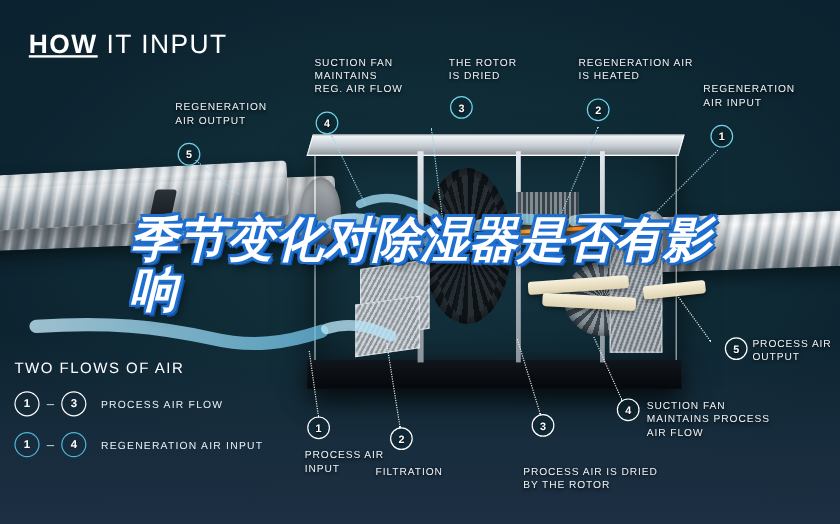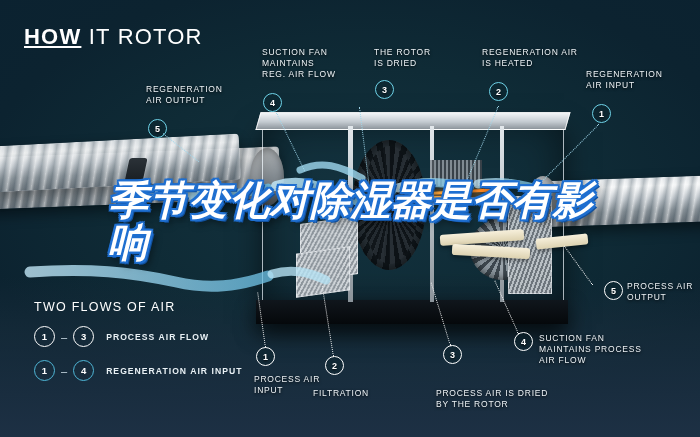--- a/index.html
+++ b/index.html
@@ -126,31 +126,31 @@
   .leader{position:absolute;transform-origin:0 0;height:0;
     border-top:1.5px dotted rgba(160,215,235,.95);}
   .leader.w{border-top-color:rgba(255,255,255,.9);}
   
   #title{
     position:absolute;left:24px;top:24px;color:#fff;font-size:22px;
     letter-spacing:.055em;font-weight:300;
   }
   #title b{font-weight:700;text-decoration:underline;}
   
-  #legend{position:absolute;left:34px;top:300px;}
+  #legend{position:absolute;left:12px;top:300px;}
   #legend-title{color:#fff;font-size:12.5px;font-weight:400;letter-spacing:.1em;margin-bottom:12px;}
   .legend-row{display:flex;align-items:center;margin-bottom:13px;}
   .legend-row .lnum{
     width:19px;height:19px;border-radius:50%;border:1.4px solid #fff;
     color:#fff;font-size:9.5px;font-weight:700;
     display:flex;align-items:center;justify-content:center;
   }
   .legend-row.reg .lnum{border-color:#4fb6d6;}
   .dash{color:#cfe0e8;margin:0 6px;font-size:11px;}
-  .legend-label{color:#e9f1f5;font-size:8.6px;font-weight:700;letter-spacing:.12em;margin-left:12px;}
+  .legend-label{color:#e9f1f5;font-size:8.6px;font-weight:400;letter-spacing:.12em;margin-left:12px;}
   
   #cn-title{
     position:absolute;left:108px;top:183px;width:500px;
     font-family:Liberation Mono, monospace;
     font-size:40px;font-weight:700;line-height:1.06;
     color:#ffffff;font-style:italic;letter-spacing:.01em;
     text-shadow:
       2px 0 0 #1f6fd0, -2px 0 0 #1f6fd0, 0 2px 0 #1f6fd0, 0 -2px 0 #1f6fd0,
       2px 2px 0 #1f6fd0, -2px 2px 0 #1f6fd0, 2px -2px 0 #1f6fd0, -2px -2px 0 #1f6fd0,
       3px 3px 0 #12509c, 4px 5px 7px rgba(0,0,0,.55);
@@ -276,21 +276,21 @@
 
   <div class="num w" style="left:514px;top:332px;">4</div>
   <div class="callout" style="left:539px;top:333px;">
     <div>SUCTION FAN</div>
     <div>MAINTAINS PROCESS</div>
     <div>AIR FLOW</div>
   </div>
 
   <div id="title">
     <b>HOW</b>
-    <span>IT ROTOR</span>
+    <span>IT INPUT</span>
   </div>
 
   <div id="legend">
     <div id="legend-title">TWO FLOWS OF AIR</div>
 
     <div class="legend-row">
       <span class="lnum">1</span>
       <span class="dash">–</span>
       <span class="lnum">3</span>
       <span class="legend-label">PROCESS AIR FLOW</span>

